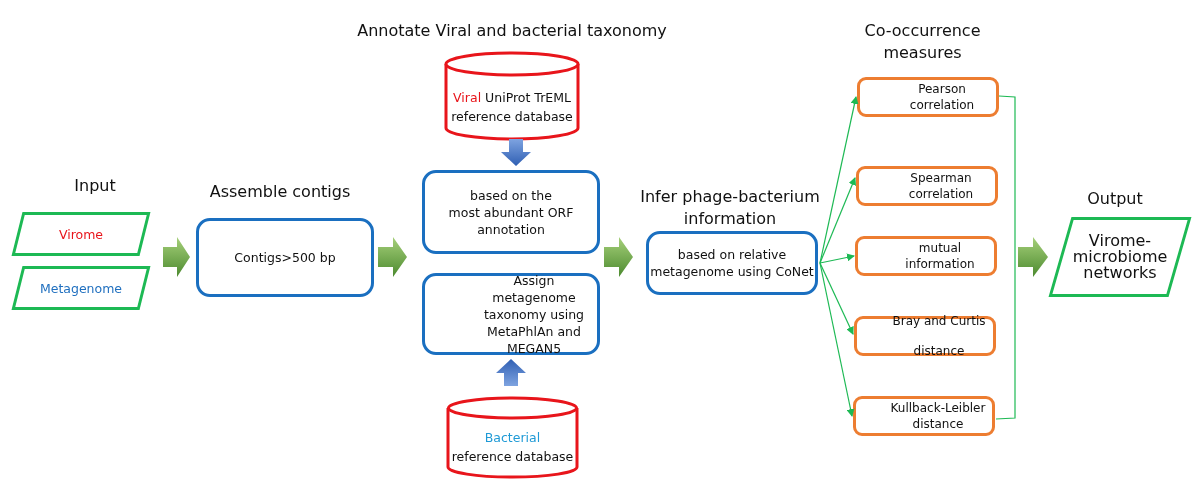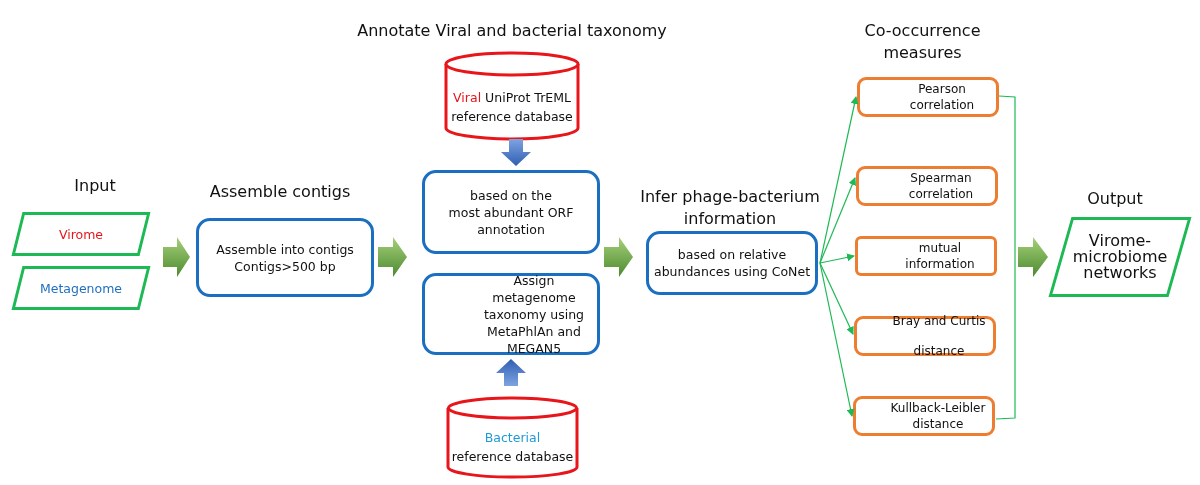--- a/index.html
+++ b/index.html
@@ -37,21 +37,20 @@
 <div class="para" style="left:17px; top:212px; width:128px; height:44px;">
   <div class="shape"></div>
   <div class="label red">Virome</div>
 </div>
 <div class="para" style="left:17px; top:266px; width:128px; height:44px;">
   <div class="shape"></div>
   <div class="label mblue">Metagenome</div>
 </div>
 
 <div class="box blue-box" style="left:196px; top:218px; width:178px; height:79px;">
-  <span>Assemble into contigs</span>
   <span>Contigs&gt;500 bp</span>
 </div>
 
 <div class="db" style="left:443px; top:50px; width:138px; height:92px;">
   <svg width="138" height="92">
     <path d="M3,14 L3,78 A66,11 0 0 0 135,78 L135,14" fill="#fff" stroke="#e8151b" stroke-width="3"></path>
     <ellipse cx="69" cy="14" rx="66" ry="11" fill="#fff" stroke="#e8151b" stroke-width="3"></ellipse>
   </svg>
   <div class="label">
     <div><span class="red">Viral</span><span> UniProt TrEML</span></div>
@@ -97,32 +96,32 @@
     <ellipse cx="67.5" cy="13" rx="64" ry="10" fill="#fff" stroke="#e8151b" stroke-width="3"></ellipse>
   </svg>
   <div class="label" style="top:24px;">
     <div class="cyan">Bacterial</div>
     <div>reference database</div>
   </div>
 </div>
 
 <div class="box blue-box" style="left:646px; top:231px; width:172px; height:64px;">
   <span>based on relative</span>
-  <span>abundances using CoNet</span>
+  <span>metagenome using CoNet</span>
 </div>
 
 <div class="box orange-box" style="left:857px; top:77px; width:142px; height:40px;">
   <span>Pearson</span>
   <span>correlation</span>
 </div>
 <div class="box orange-box" style="left:856px; top:157px; width:142px; height:40px;margin-top:9px;">
   <span>Spearman</span>
   <span>correlation</span>
 </div>
-<div class="box orange-box" style="left:855px; top:236px; width:142px; height:40px;border-radius:6px;">
+<div class="box orange-box" style="left:855px; top:236px; width:142px; height:40px;">
   <span>mutual</span>
   <span>information</span>
 </div>
 <div class="box orange-box" style="left:854px; top:316px; width:142px; height:40px;gap:14px;">
   <span>Bray and Curtis</span>
   <span>distance</span>
 </div>
 <div class="box orange-box" style="left:853px; top:396px; width:142px; height:40px;">
   <span>Kullback-Leibler</span>
   <span>distance</span>

